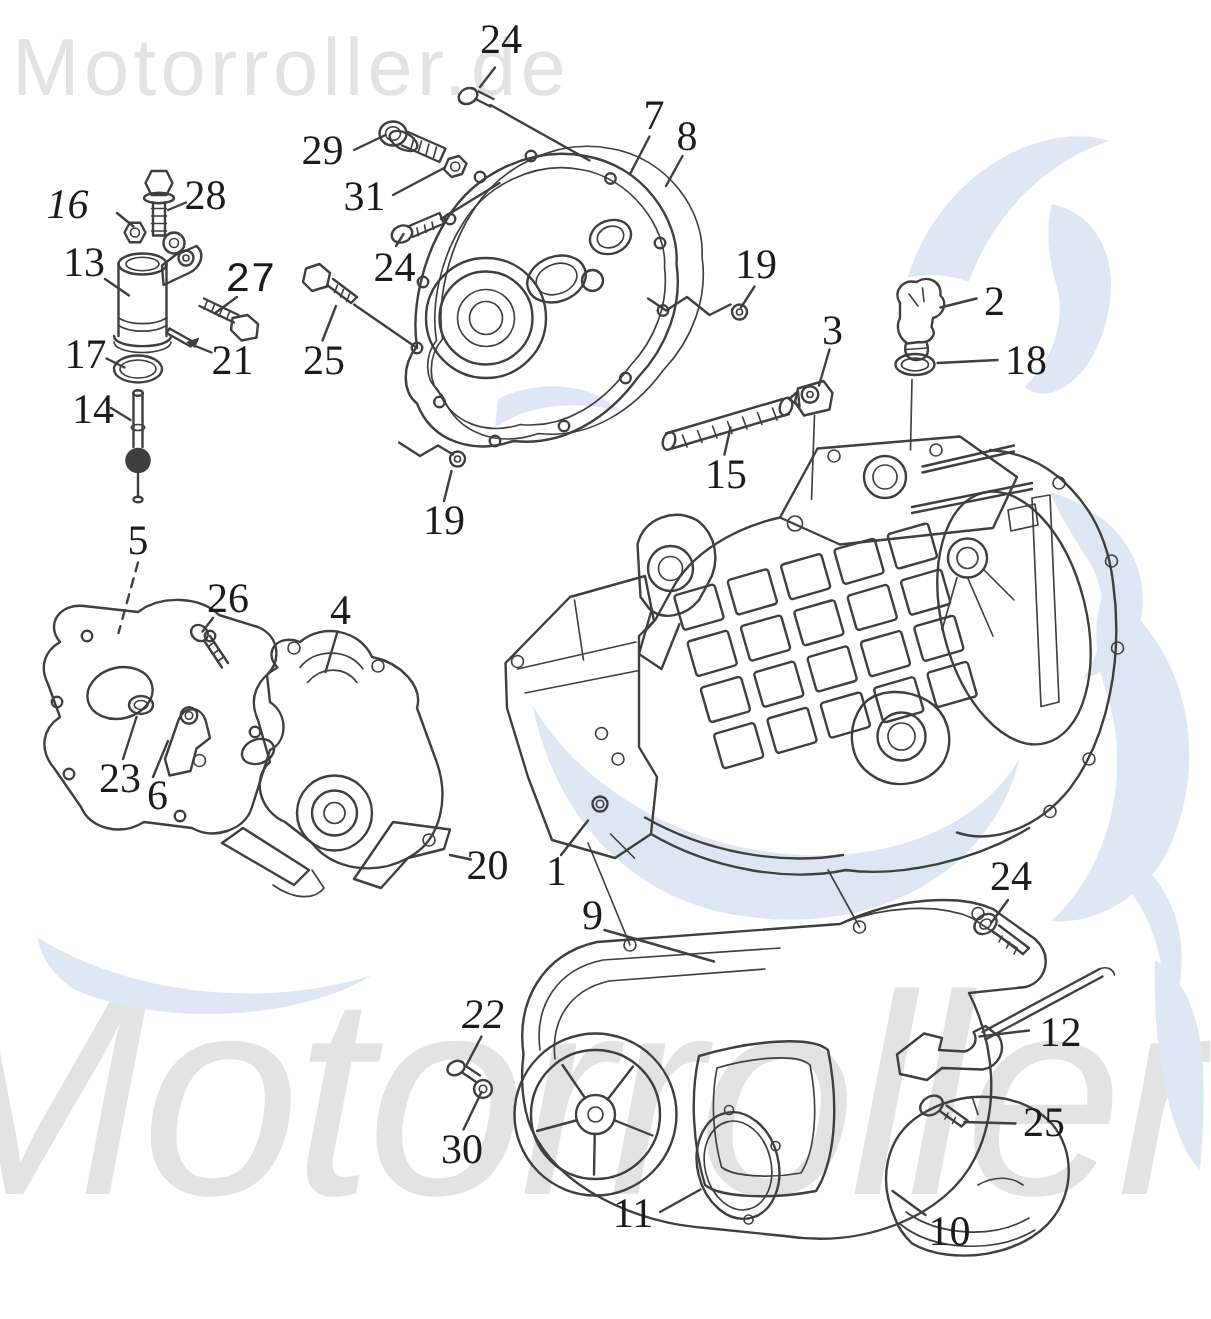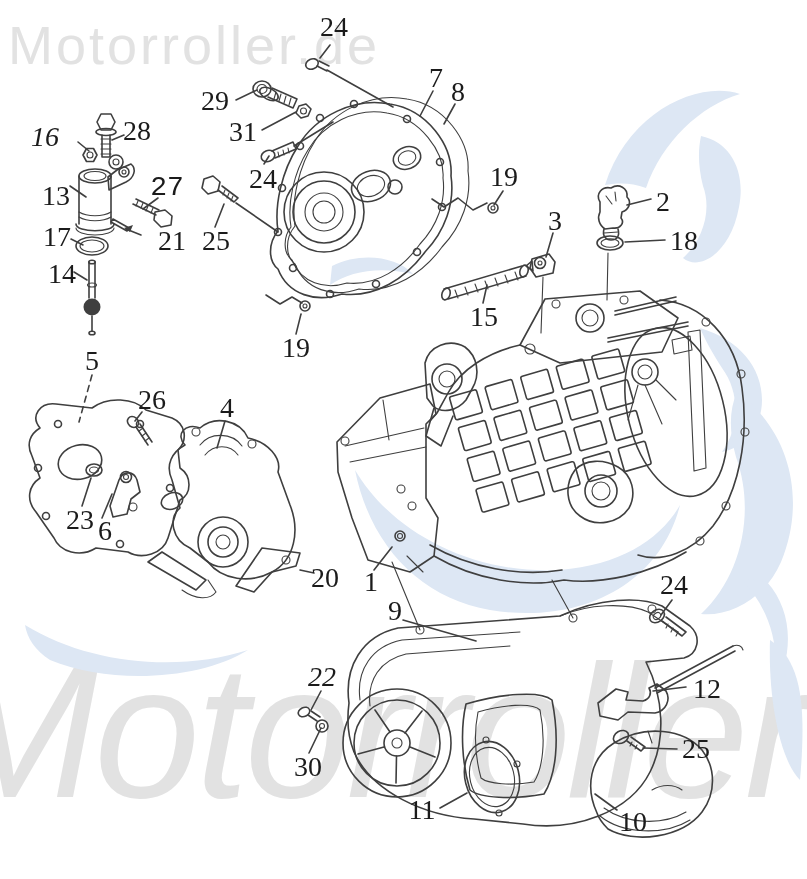--- a/index.html
+++ b/index.html
@@ -385,28 +385,28 @@
   </svg>
 
   <div id="labels-layer">
       <div class="part-label" style="left: 334px; top: 27px;">24</div>
       <div class="part-label" style="left: 215px; top: 101px;">29</div>
       <div class="part-label" style="left: 436px; top: 78px;">7</div>
       <div class="part-label" style="left: 458px; top: 92px;">8</div>
       <div class="part-label" style="left: 243px; top: 132px;">31</div>
       <div class="part-label" style="left: 45px; top: 137px; font-style: italic;">16</div>
       <div class="part-label" style="left: 137px; top: 131px;">28</div>
-      <div class="part-label" style="left: 56px; top: 196px;">13</div>
+      <div class="part-label" style="left: 56px; top: 176px;">13</div>
       <div class="part-label" style="left: 167px; top: 188px; font-family: Liberation Mono, monospace;">27</div>
       <div class="part-label" style="left: 263px; top: 179px;">24</div>
       <div class="part-label" style="left: 504px; top: 177px;">19</div>
       <div class="part-label" style="left: 663px; top: 202px;">2</div>
       <div class="part-label" style="left: 216px; top: 241px;">25</div>
       <div class="part-label" style="left: 57px; top: 237px;">17</div>
-      <div class="part-label" style="left: 155px; top: 241px; margin-left: 17px;">21</div>
+      <div class="part-label" style="left: 155px; top: 241px;">21</div>
       <div class="part-label" style="left: 555px; top: 221px;">3</div>
       <div class="part-label" style="left: 684px; top: 241px;">18</div>
       <div class="part-label" style="left: 62px; top: 274px; text-align: right;">14</div>
       <div class="part-label" style="left: 484px; top: 317px;">15</div>
       <div class="part-label" style="left: 296px; top: 348px;">19</div>
       <div class="part-label" style="left: 92px; top: 361px;">5</div>
       <div class="part-label" style="left: 152px; top: 400px;">26</div>
       <div class="part-label" style="left: 227px; top: 408px;">4</div>
       <div class="part-label" style="left: 80px; top: 520px;">23</div>
       <div class="part-label" style="left: 105px; top: 531px;">6</div>

